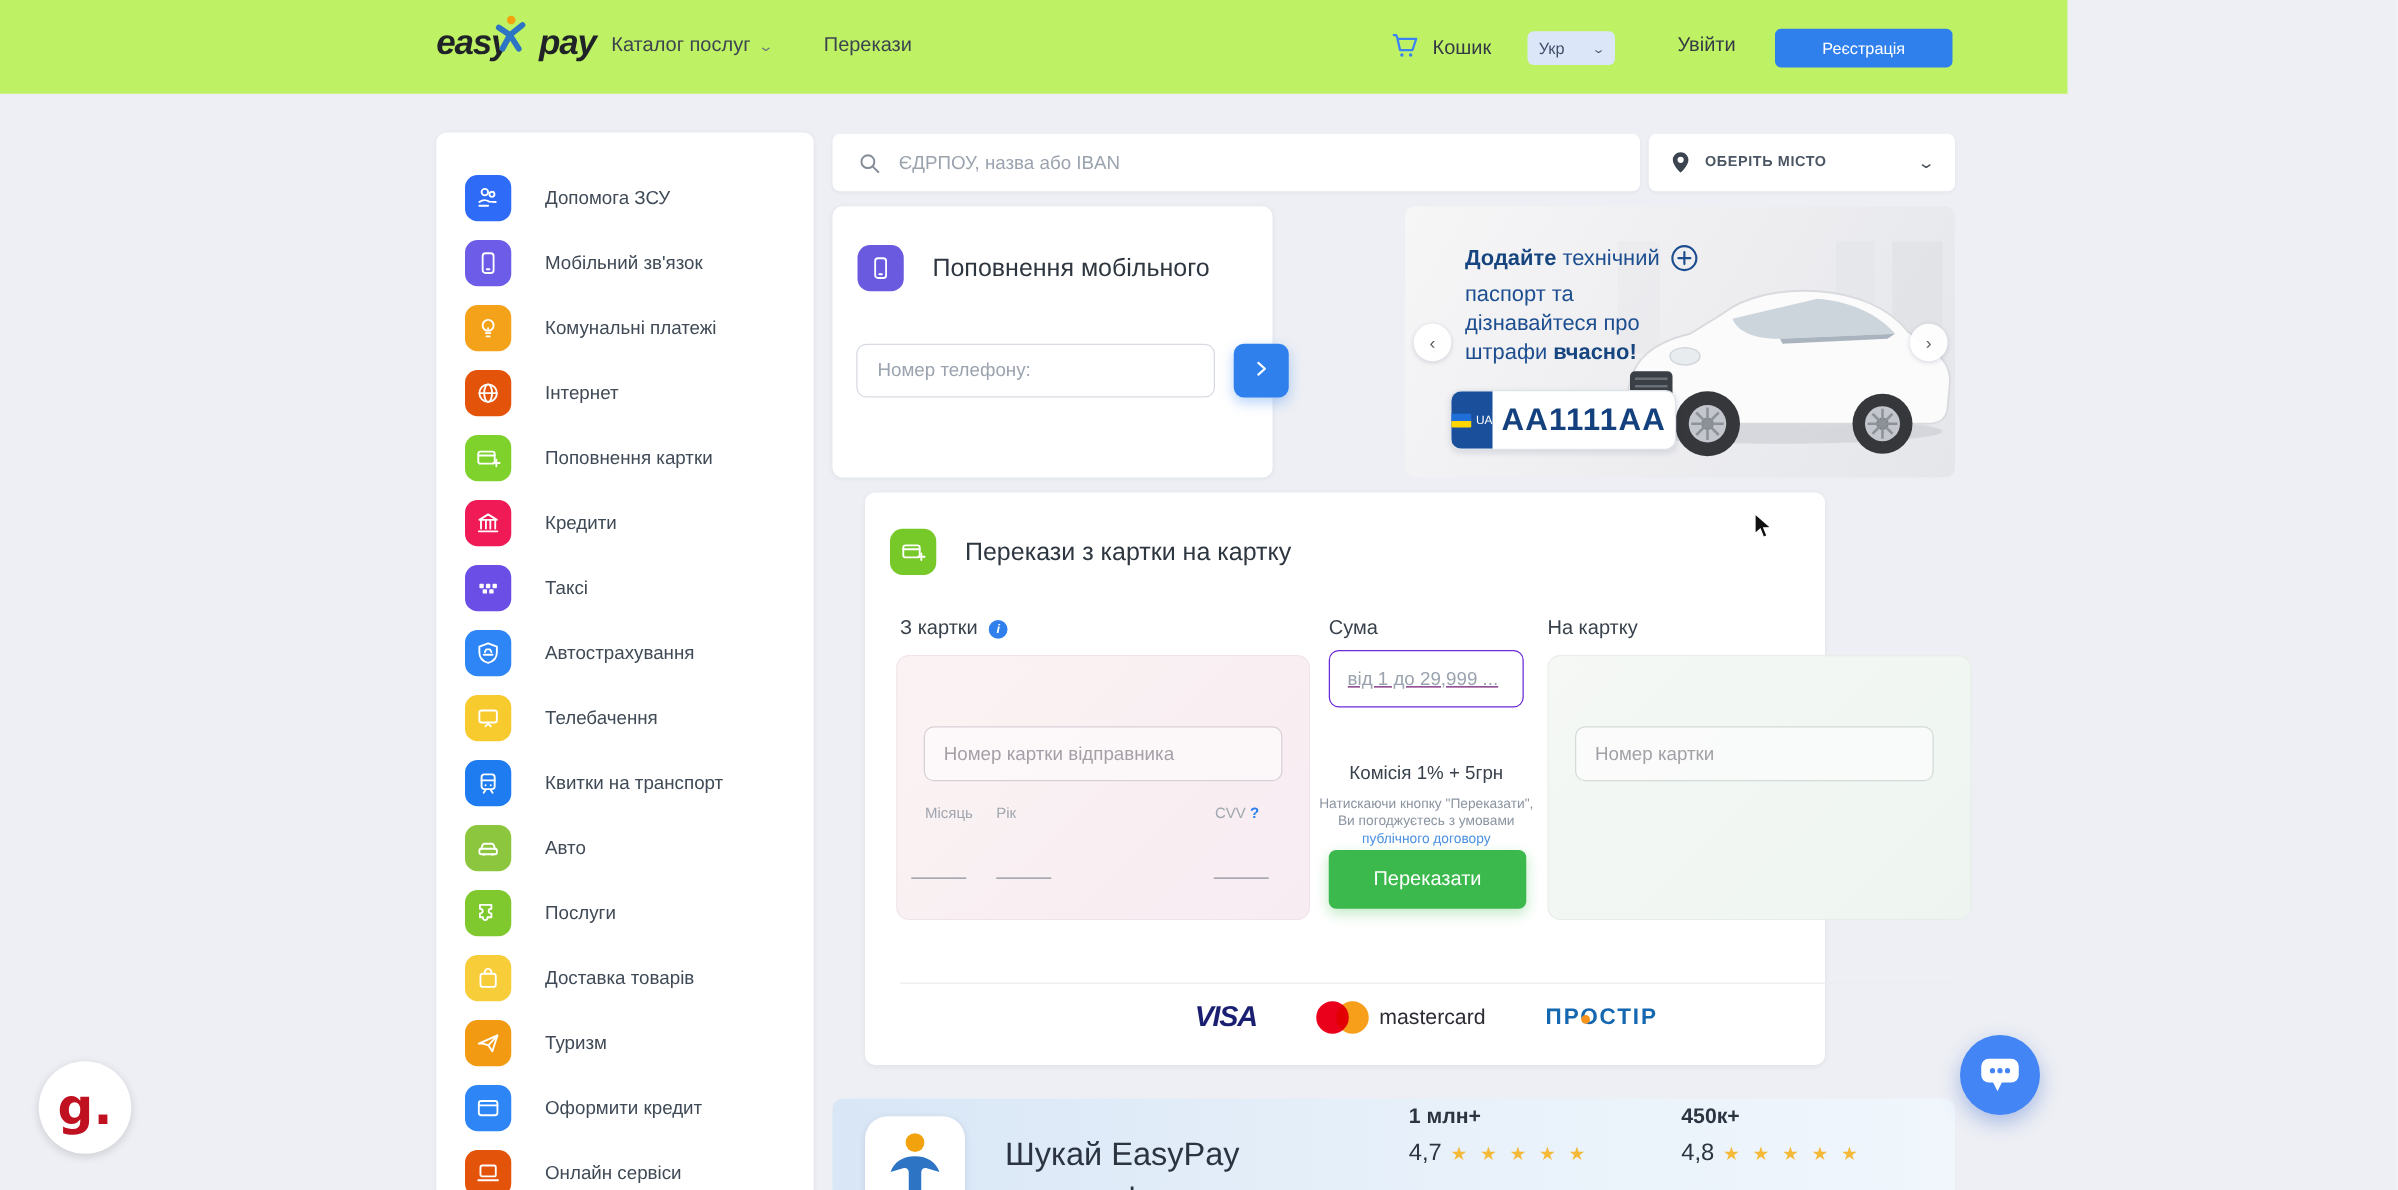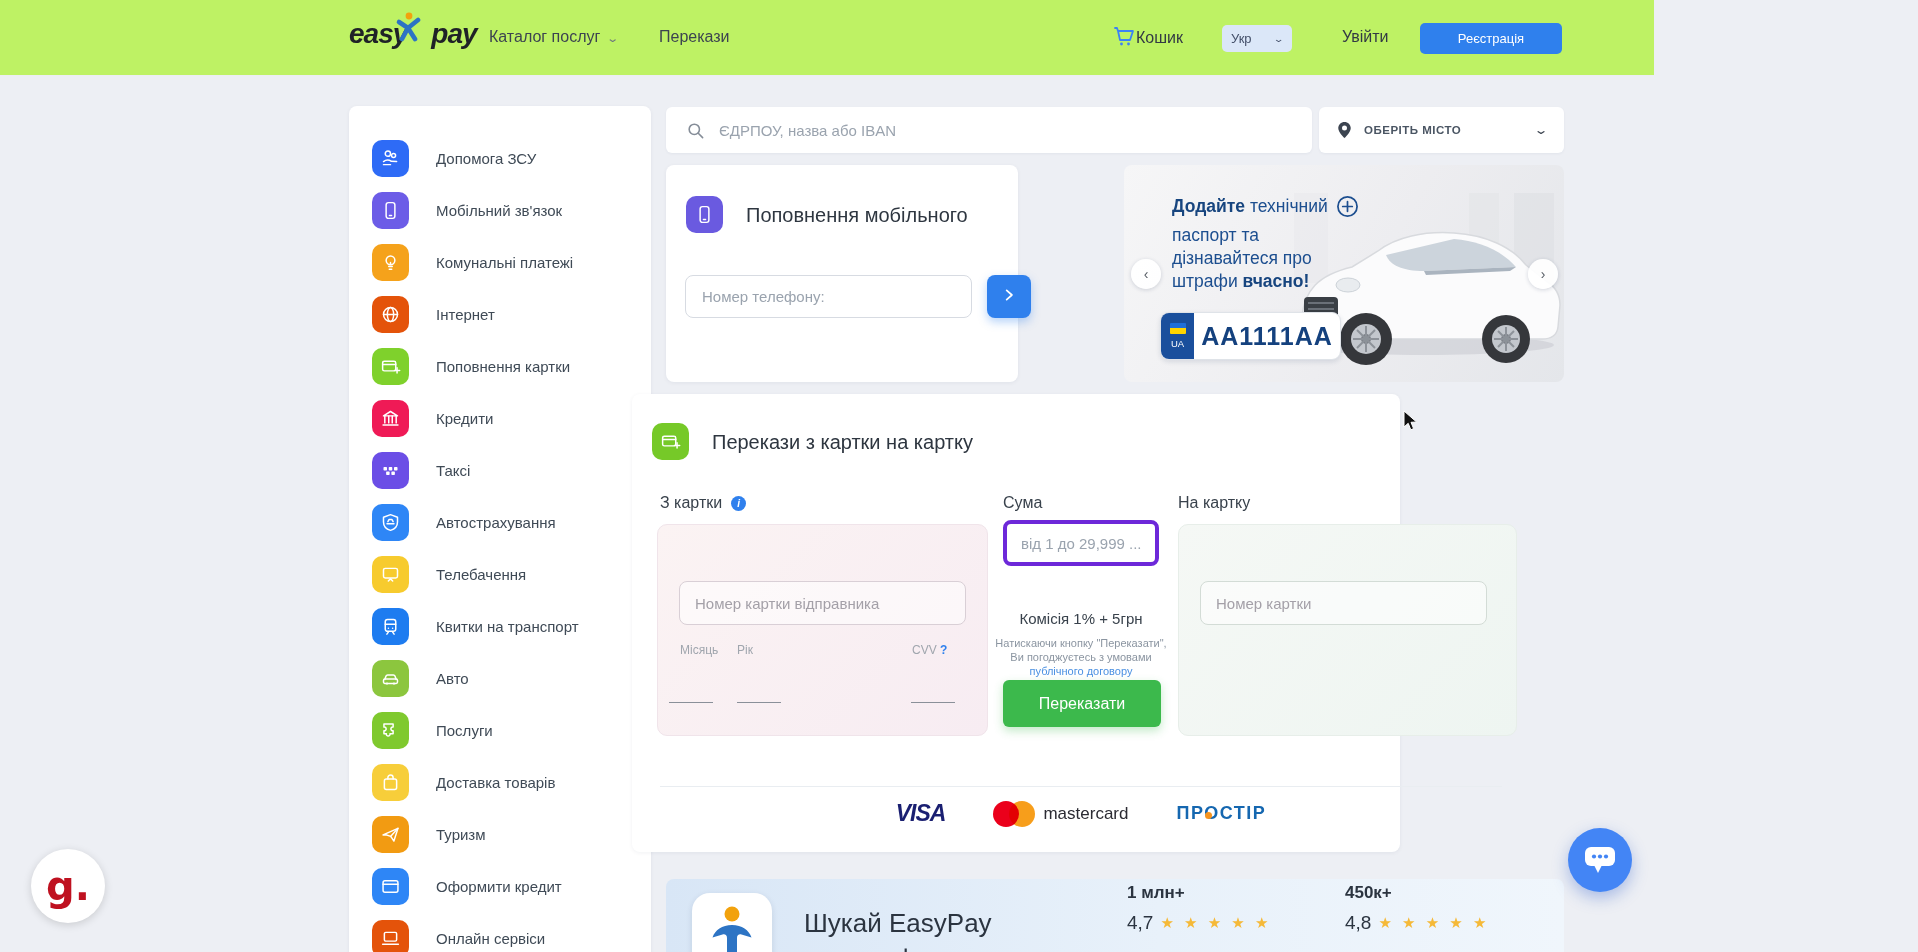--- a/index.html
+++ b/index.html
@@ -6,21 +6,21 @@
   html,body { width:1918px; height:952px; overflow:hidden; }
   body { font-family:"Liberation Sans", sans-serif; background:#edeff4; position:relative; }
 
   
   .header { position:absolute; left:0; top:0; width:1654px; height:76px; background:#bef264; border-bottom:1px solid #eceef2; z-index:5; }
   .logo { position:absolute; left:349px; top:18px; width:120px; height:44px; cursor:pointer; }
   .logo-txt { font-style:italic; font-weight:600; font-size:28px; color:#1f2227; letter-spacing:-1px; }
   .logo-fig { position:absolute; left:46px; top:-6px; }
   .nav-item { position:absolute; top:28px; font-size:16px; color:#3c4450; cursor:pointer; }
   .nav-chevron { display:inline-block; margin-left:8px; color:#6b7480; font-size:11px; transform:scaleX(1.4); }
-  .hdr-cart { position:absolute; left:1112px; top:24px; display:flex; align-items:center; cursor:pointer; }
+  .hdr-cart { position:absolute; left:1112px; top:24px; display:flex; align-items:center; gap:10px; cursor:pointer; }
   .hdr-cart span { font-size:16px; color:#333a44; }
   .lang-pill { position:absolute; left:1222px; top:25px; width:70px; height:27px; background:#dbe7f8; border-radius:5px; display:flex; align-items:center; justify-content:space-between; padding:0 9px; cursor:pointer; }
   .lang-pill .val { font-size:13px; color:#44506a; }
   .lang-pill .chv { font-size:9px; color:#44506a; transform:scaleX(1.5); }
   .login-link { position:absolute; left:1342px; top:28px; font-size:16px; color:#333a44; cursor:pointer; }
   .register-btn { position:absolute; left:1420px; top:23px; width:142px; height:31px; border:none; border-radius:5px; background:#2f80ed; color:#fff; font-size:13px; font-family:inherit; cursor:pointer; }
 
   
   .sidebar { position:absolute; left:349px; top:106px; width:302px; height:900px; background:#fff; border-radius:8px; box-shadow:0 1px 4px rgba(25,39,70,.06); padding-top:26px; }
   .side-item { position:relative; height:52px; display:flex; align-items:center; padding-left:23px; cursor:pointer; }
@@ -49,42 +49,42 @@
   .topup-input { position:absolute; left:19px; top:110px; width:287px; height:43px; border:1px solid #d7dbe2; border-radius:8px; font-size:15px; color:#333; padding:0 16px; outline:none; font-family:inherit; }
   .topup-input::placeholder { color:#9aa3ae; }
   .topup-go { position:absolute; left:321px; top:110px; width:44px; height:43px; border:none; border-radius:8px; background:#2f80ed; color:#fff; font-size:18px; cursor:pointer; box-shadow:0 4px 10px rgba(47,128,237,.35); }
 
   
   .banner { position:absolute; left:1124px; top:165px; width:440px; height:217px; border-radius:8px; overflow:hidden; background:linear-gradient(120deg,#f6f6f7 0%,#ededf0 55%,#e4e6ea 100%); cursor:pointer; }
   .banner-text { position:absolute; left:36px; top:30px; font-size:17.5px; line-height:23px; color:#1c4e8f;margin-left:12px; }
   .banner-text b { font-weight:bold; color:#17457f; }
   .banner-plus { display:inline-block; vertical-align:-6px; margin-left:8px; }
   .plate { position:absolute; left:36px; top:147px; width:181px; height:48px; background:#fff; border-radius:9px; border:1px solid #dfe3e8; box-shadow:0 2px 5px rgba(20,40,80,.12); display:flex; overflow:hidden; }
-  .plate-strip { width:33px; background:#1a4f9c; display:flex; flex-direction:column; align-items:center; justify-content:center; gap:4px; }
+  .plate-strip { width:33px; background:#1a4f9c; display:flex; flex-direction:row; align-items:center; justify-content:center; gap:4px; }
   .plate-flag { width:16px; height:11px; background:linear-gradient(#1e6fd9 50%,#ffd500 50%); border-radius:1px; }
   .plate-strip span { color:#fff; font-size:9.5px; }
   .plate-num { flex:1; display:flex; align-items:center; justify-content:center; font-size:25px; font-weight:bold; color:#14417e; letter-spacing:1px; }
   .banner-arrow { position:absolute; top:259px; width:30px; height:30px; border-radius:50%; background:rgba(255,255,255,.92); box-shadow:0 1px 4px rgba(20,40,80,.18); border:none; color:#555b63; font-size:14px; cursor:pointer; z-index:4; line-height:28px; text-align:center; }
   .arrow-left { left:1131px; }
   .arrow-right { left:1528px; }
 
   
-  .transfer-card { left:632px; top:394px; width:768px; height:458px;padding-left:11px; }
+  .transfer-card { left:692px; top:394px; width:768px; height:458px;padding-left:11px; }
   .t-label { position:absolute; font-size:16px; color:#39424c; }
   .info-dot { display:inline-block; width:15px; height:15px; border-radius:50%; background:#2f80ed; color:#fff; font-size:10px; text-align:center; line-height:15px; font-style:italic; font-weight:bold; margin-left:9px; vertical-align:1px; cursor:pointer; }
   .panel { position:absolute; top:130px; height:212px; border-radius:10px; }
   .panel-from { left:25px; width:331px; background:linear-gradient(135deg,#fbf3f3 0%,#f7ecf2 100%); border:1px solid #f0e4ea; }
   .panel-to { left:546px; width:339px; background:linear-gradient(135deg,#f5f8f5 0%,#eef5f1 100%); border:1px solid #e7eee9; }
   .panel input.cardnum { position:absolute; left:21px; top:56px; width:287px; height:44px; border:1px solid #d9cfd6; border-radius:8px; background:rgba(255,255,255,.55); font-size:15px; color:#333; padding:0 15px; outline:none; font-family:inherit; }
   .panel-to input.cardnum { border-color:#d3dcd6; }
   .panel input.cardnum::placeholder { color:#a4a0a8; }
   .mini-label { position:absolute; top:118px; font-size:12px; color:#a0a6ae; }
   .mini-line { position:absolute; top:162px; width:44px; border:none; border-bottom:1.5px solid #8a9099; background:transparent; outline:none; font-size:13px; color:#333; text-align:center; font-family:inherit; }
   .cvv-q { color:#2f80ed; font-weight:bold; cursor:pointer; }
-  .amount-input { position:absolute; left:371px; top:126px; width:156px; height:46px; border:4px solid #6d28d9; border-radius:8px; font-size:15px; color:#701a75; padding:0 14px; outline:none; font-family:inherit; }
+  .amount-input { position:absolute; left:371px; top:126px; width:156px; height:46px; border:1px solid #6d28d9; border-radius:8px; font-size:15px; color:#701a75; padding:0 14px; outline:none; font-family:inherit;text-decoration:underline; }
   .amount-input::placeholder { color:#9aa3ae; }
   .commission { position:absolute; left:331px; top:216px; width:236px; text-align:center; font-size:15px; color:#39424c; }
   .legal { position:absolute; left:331px; top:242px; width:236px; text-align:center; font-size:11px; line-height:14px; color:#8b95a1; }
   .legal a { color:#4a90e2; text-decoration:none; cursor:pointer; }
   .submit-btn { position:absolute; left:371px; top:286px; width:158px; height:47px; border:none; border-radius:6px; background:#3cb94c; color:#fff; font-size:16px; font-family:inherit; cursor:pointer; box-shadow:0 4px 10px rgba(60,185,76,.3); }
   .t-divider { position:absolute; left:28px; top:392px; width:842px; height:1px; background:#e9edf1; }
   .pay-logos { position:absolute; left:0; top:406px; width:898px; display:flex; align-items:center; justify-content:center; gap:48px; }
   .visa-logo { font-size:23px; font-weight:bold; font-style:italic; color:#1a1f71; letter-spacing:-1px; }
   .mc-logo { display:flex; align-items:center; gap:8px; }
   .mc-circles { position:relative; width:42px; height:26px; }

